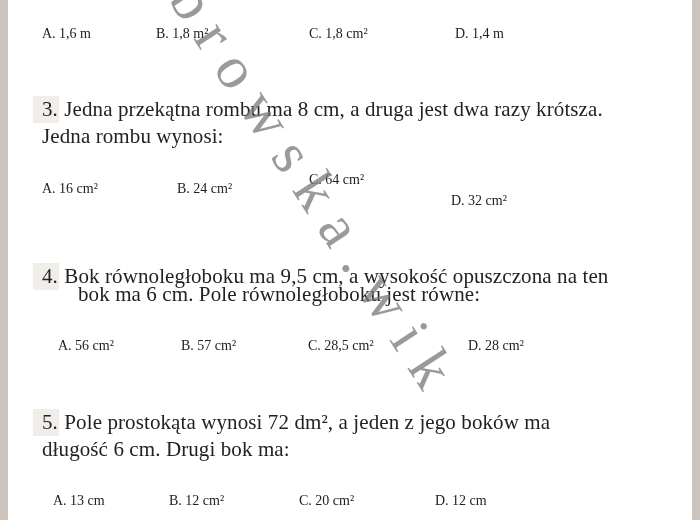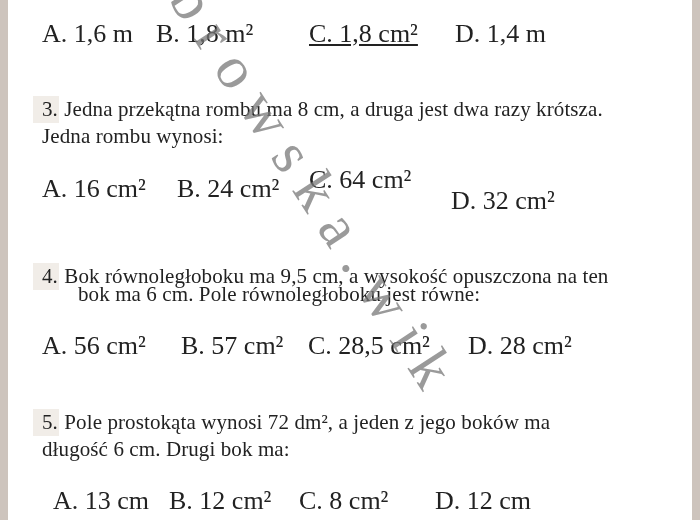--- a/index.html
+++ b/index.html
@@ -45,21 +45,21 @@
     .qnum {
       display: inline-block;
       background: #f1ede8;
       padding: 0 1px 0 0;
       margin-left: -9px;
       padding-left: 9px;
     }
     .answer {
       position: absolute;
       white-space: nowrap;
-      font-size: 26px;
+      font-size: 14px;
       line-height: 27px;
     }
     .watermark {
       position: absolute;
       left: 205px;
       top: -30px;
       font-family: "Liberation Serif", "DejaVu Serif", serif;
       font-size: 60px;
       color: rgba(120,120,120,0.75);
       letter-spacing: 16px;
@@ -73,21 +73,21 @@
 <body>
 
 <div class="border-left"></div>
 <div class="border-right"></div>
 
 <div class="page">
 
   <div>
     <span class="answer" style="left:34px; top:20px;">A. 1,6 m</span>
     <span class="answer" style="left:148px; top:20px;">B. 1,8 m²</span>
-    <span class="answer" style="left:301px; top:20px;text-decoration:underline;">C. 1,8 cm²</span>
+    <span class="answer" style="left:301px; top:20px;">C. 1,8 cm²</span>
     <span class="answer" style="left:447px; top:20px;">D. 1,4 m</span>
   </div>
 
   <div>
     <div class="line" style="top:96px;">
       <span class="qnum">3.</span>
       <span>Jedna przekątna rombu ma 8 cm, a druga jest dwa razy krótsza.</span>
     </div>
     <div class="line" style="top:123px;">Jedna rombu wynosi:</div>
     <span class="answer" style="left:34px; top:175px;">A. 16 cm²</span>
@@ -95,32 +95,32 @@
     <span class="answer" style="left:301px; top:166px;">C. 64 cm²</span>
     <span class="answer" style="left:443px; top:175px;margin-top:12px;">D. 32 cm²</span>
   </div>
 
   <div>
     <div class="line" style="top:263px;">
       <span class="qnum">4.</span>
       <span>Bok równoległoboku ma 9,5 cm, a wysokość opuszczona na ten</span>
     </div>
     <div class="line" style="top:281px;margin-left:36px;">bok ma 6 cm. Pole równoległoboku jest równe:</div>
-    <span class="answer" style="left:34px; top:332px;">A. 56 cm²</span>
+    <span class="answer" style="left:50px; top:332px;">A. 56 cm²</span>
     <span class="answer" style="left:173px; top:332px;">B. 57 cm²</span>
     <span class="answer" style="left:300px; top:332px;">C. 28,5 cm²</span>
     <span class="answer" style="left:460px; top:332px;">D. 28 cm²</span>
   </div>
 
   <div>
     <div class="line" style="top:409px;">
       <span class="qnum">5.</span>
       <span>Pole prostokąta wynosi 72 dm², a jeden z jego boków ma</span>
     </div>
     <div class="line" style="top:436px;">długość 6 cm. Drugi bok ma:</div>
     <span class="answer" style="left:37px; top:487px;margin-left:8px;">A. 13 cm</span>
     <span class="answer" style="left:161px; top:487px;">B. 12 cm²</span>
-    <span class="answer" style="left:291px; top:487px;">C. 8 cm²</span>
+    <span class="answer" style="left:291px; top:487px;">C. 20 cm²</span>
     <span class="answer" style="left:427px; top:487px;">D. 12 cm</span>
   </div>
 
   <div class="watermark">browska.wik</div>
 </div>
 
 </body></html>

